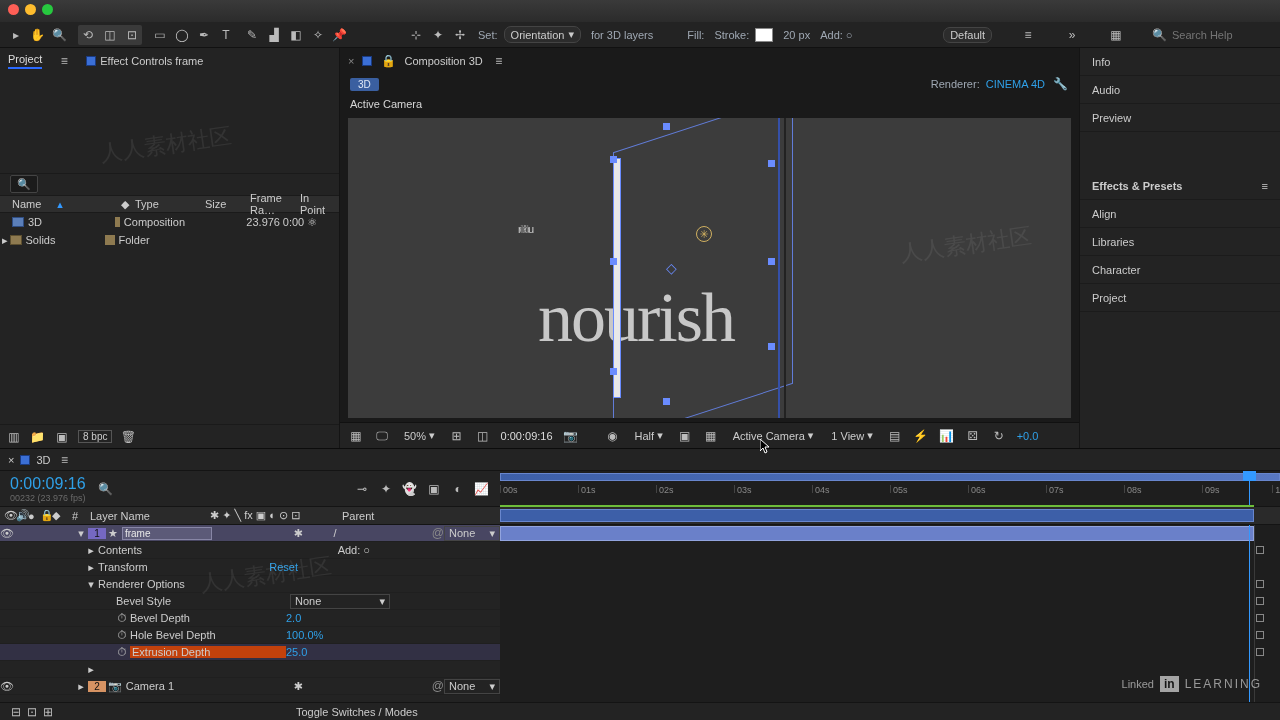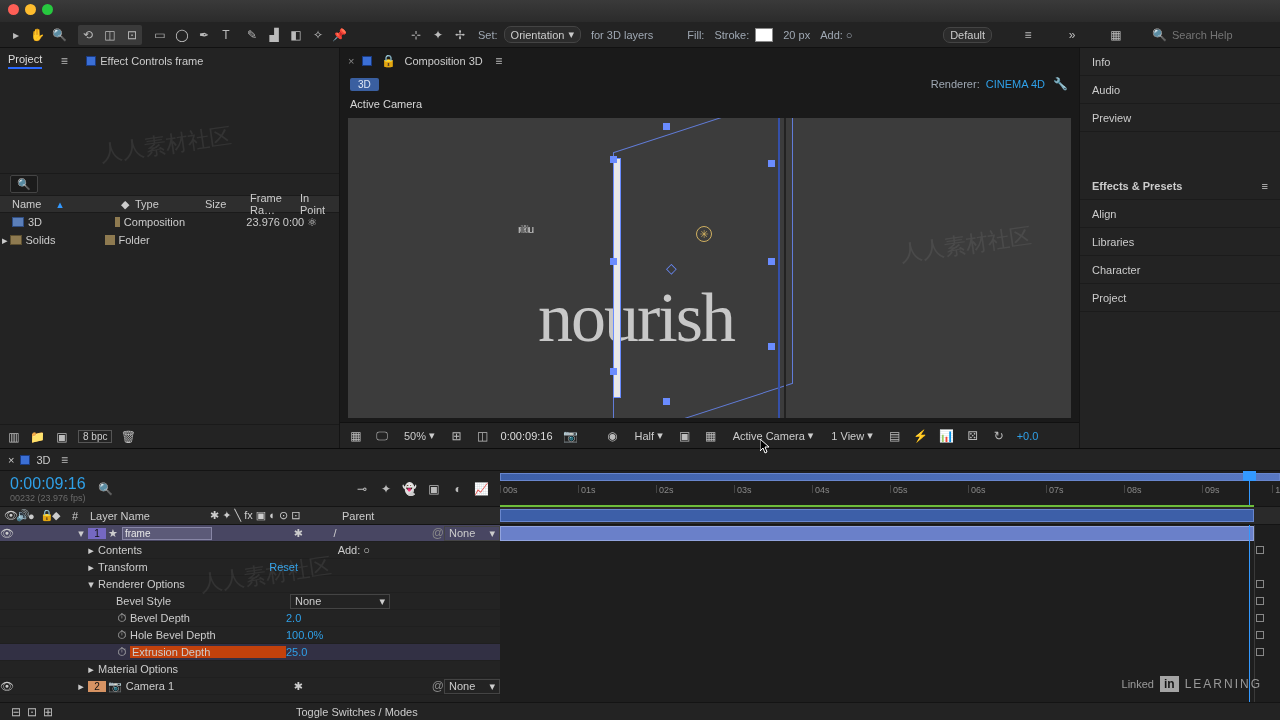--- a/index.html
+++ b/index.html
@@ -429,21 +429,20 @@
       </div>
       <div class="trow" style="background:#323044">
         <span style="width:114px"></span>
           <span class="ico">⏱</span>
         <span class="lname" style="background:#c2410c;padding:0 2px">Extrusion Depth</span>
         <span class="link" style="width:120px;margin-right:94px">25.0</span>
       </div>
       <div class="trow">
         <span style="width:84px"></span>
           <span class="tw">▸</span>
-        <span class="lname">Material Options</span>
       </div>
 
       <div class="trow">
         <span class="eye">👁</span>
         <span class="sp"></span>
         <span class="tw">▸</span>
         <span class="num cam">2</span>
         <span class="lname">📷 <span>Camera 1</span></span>
         <span class="switches">✱</span>
         <span style="width:28px"></span>

